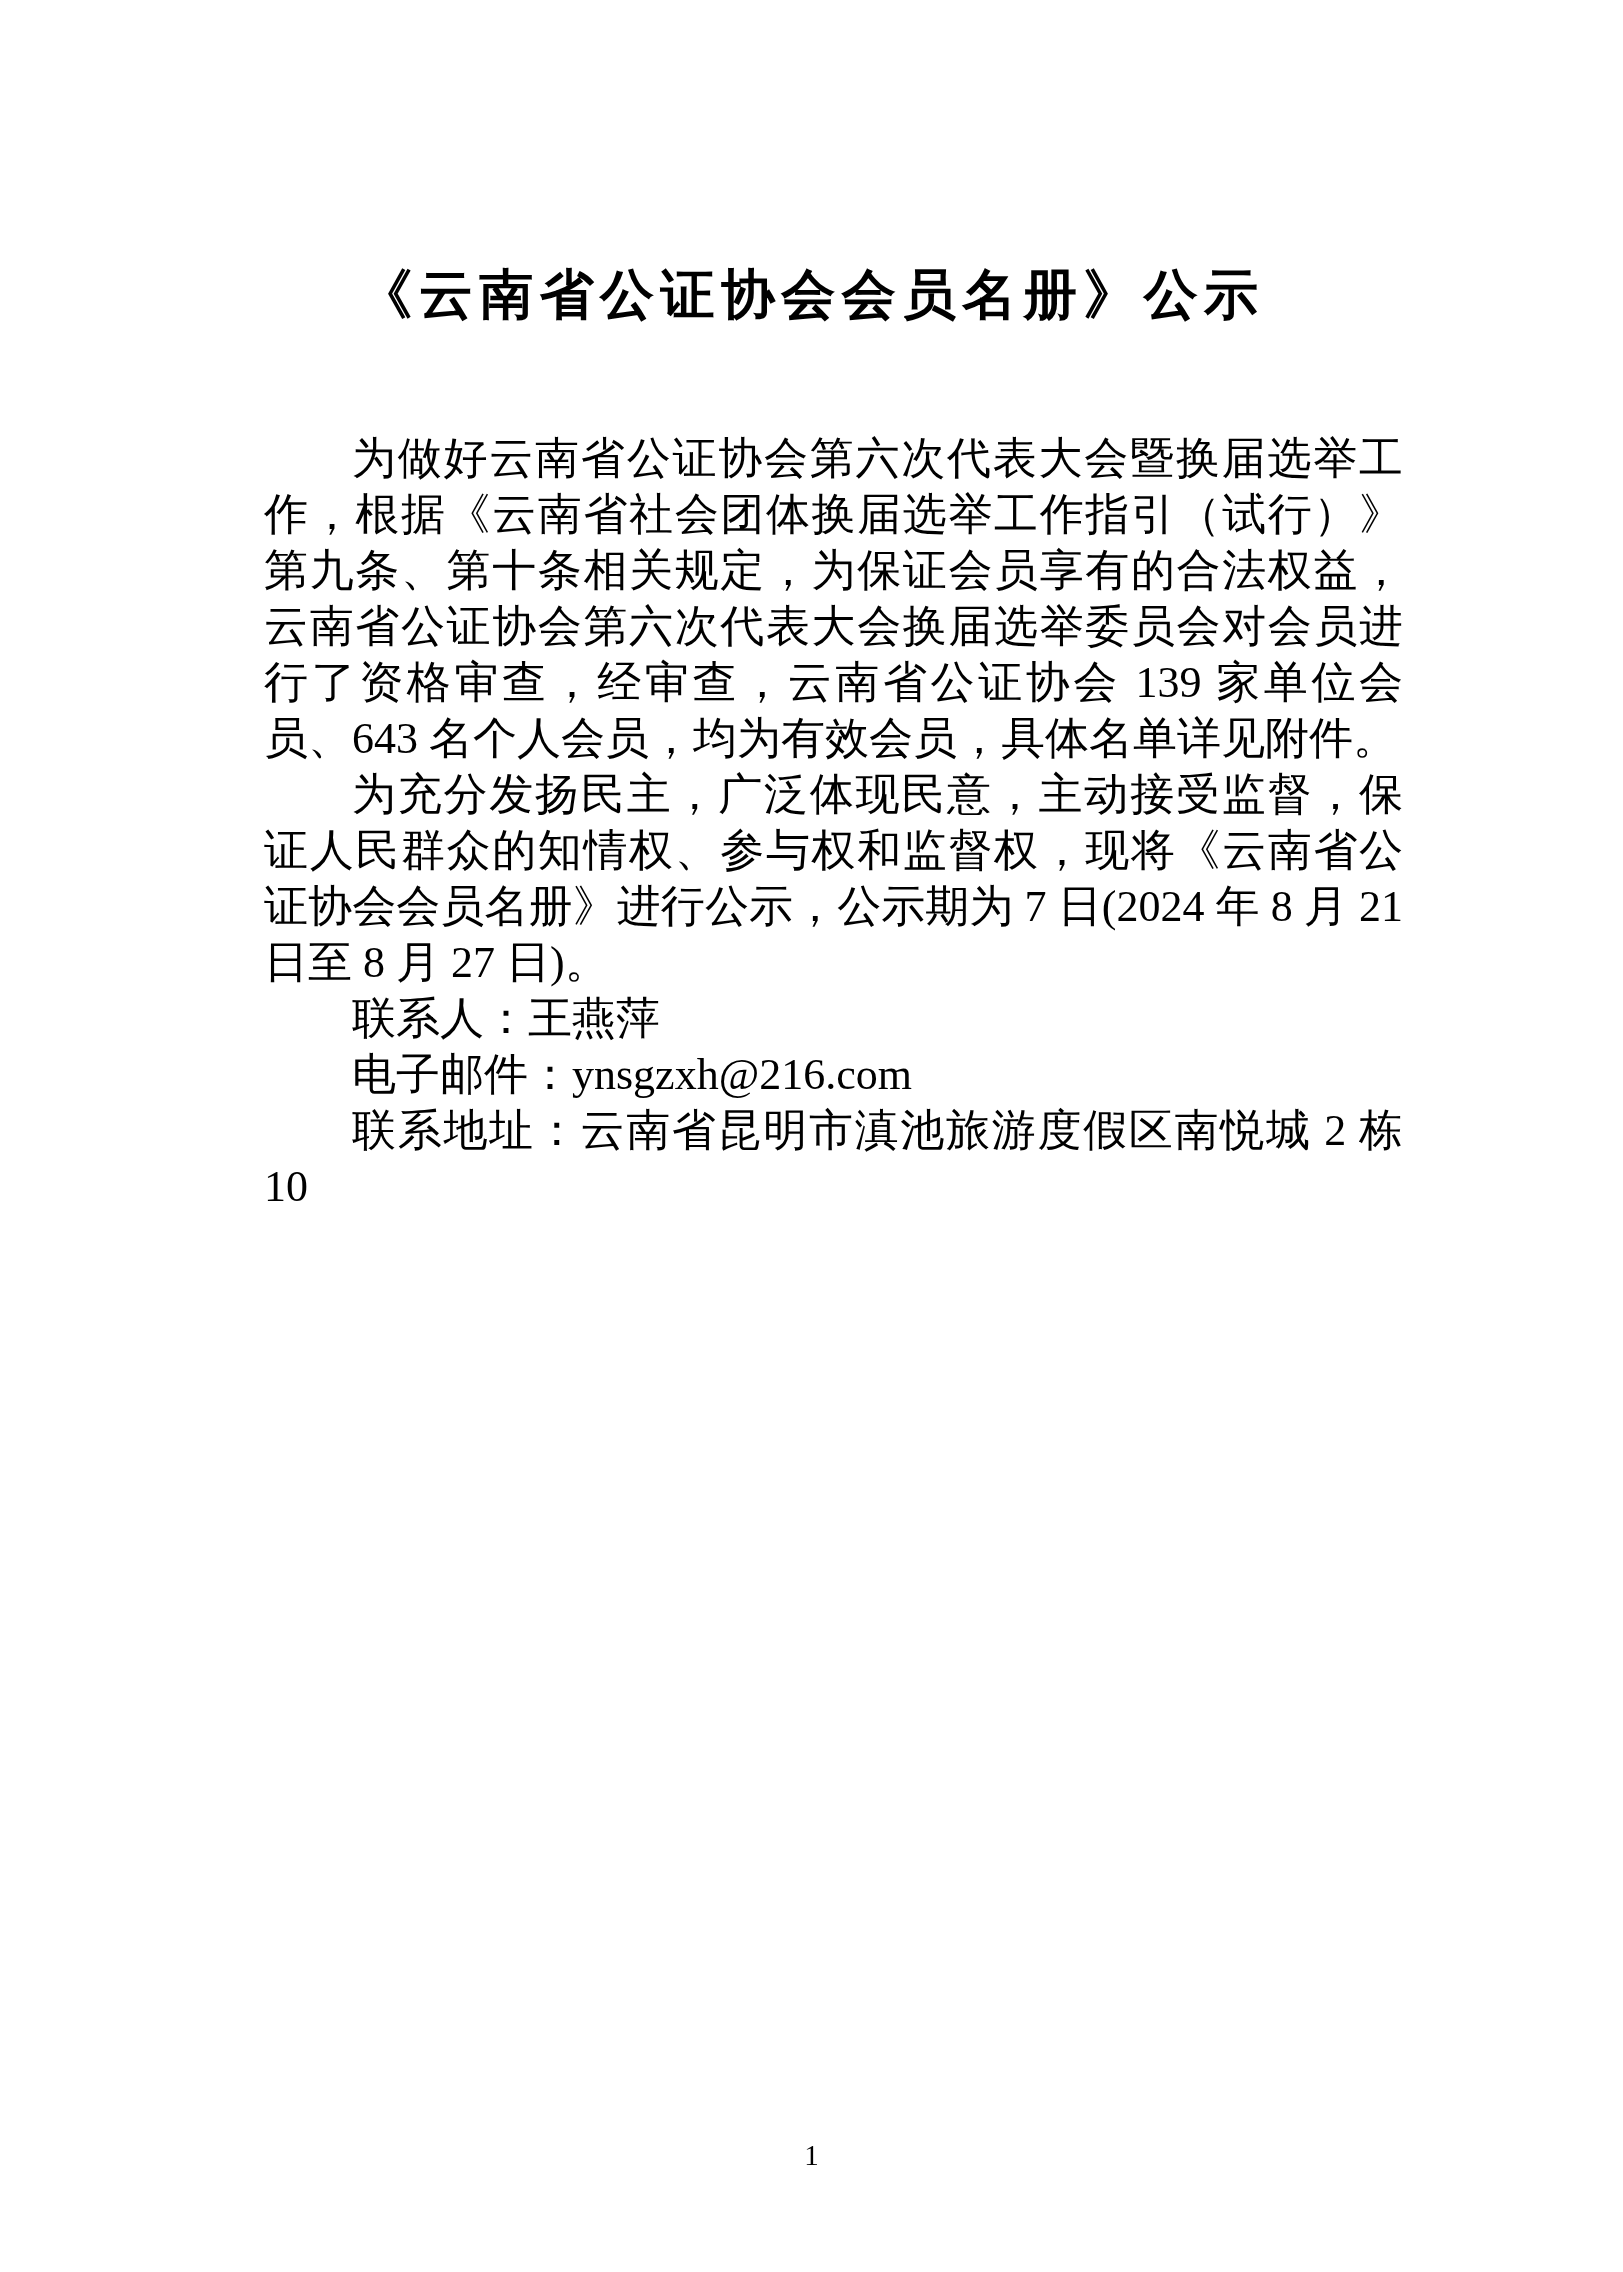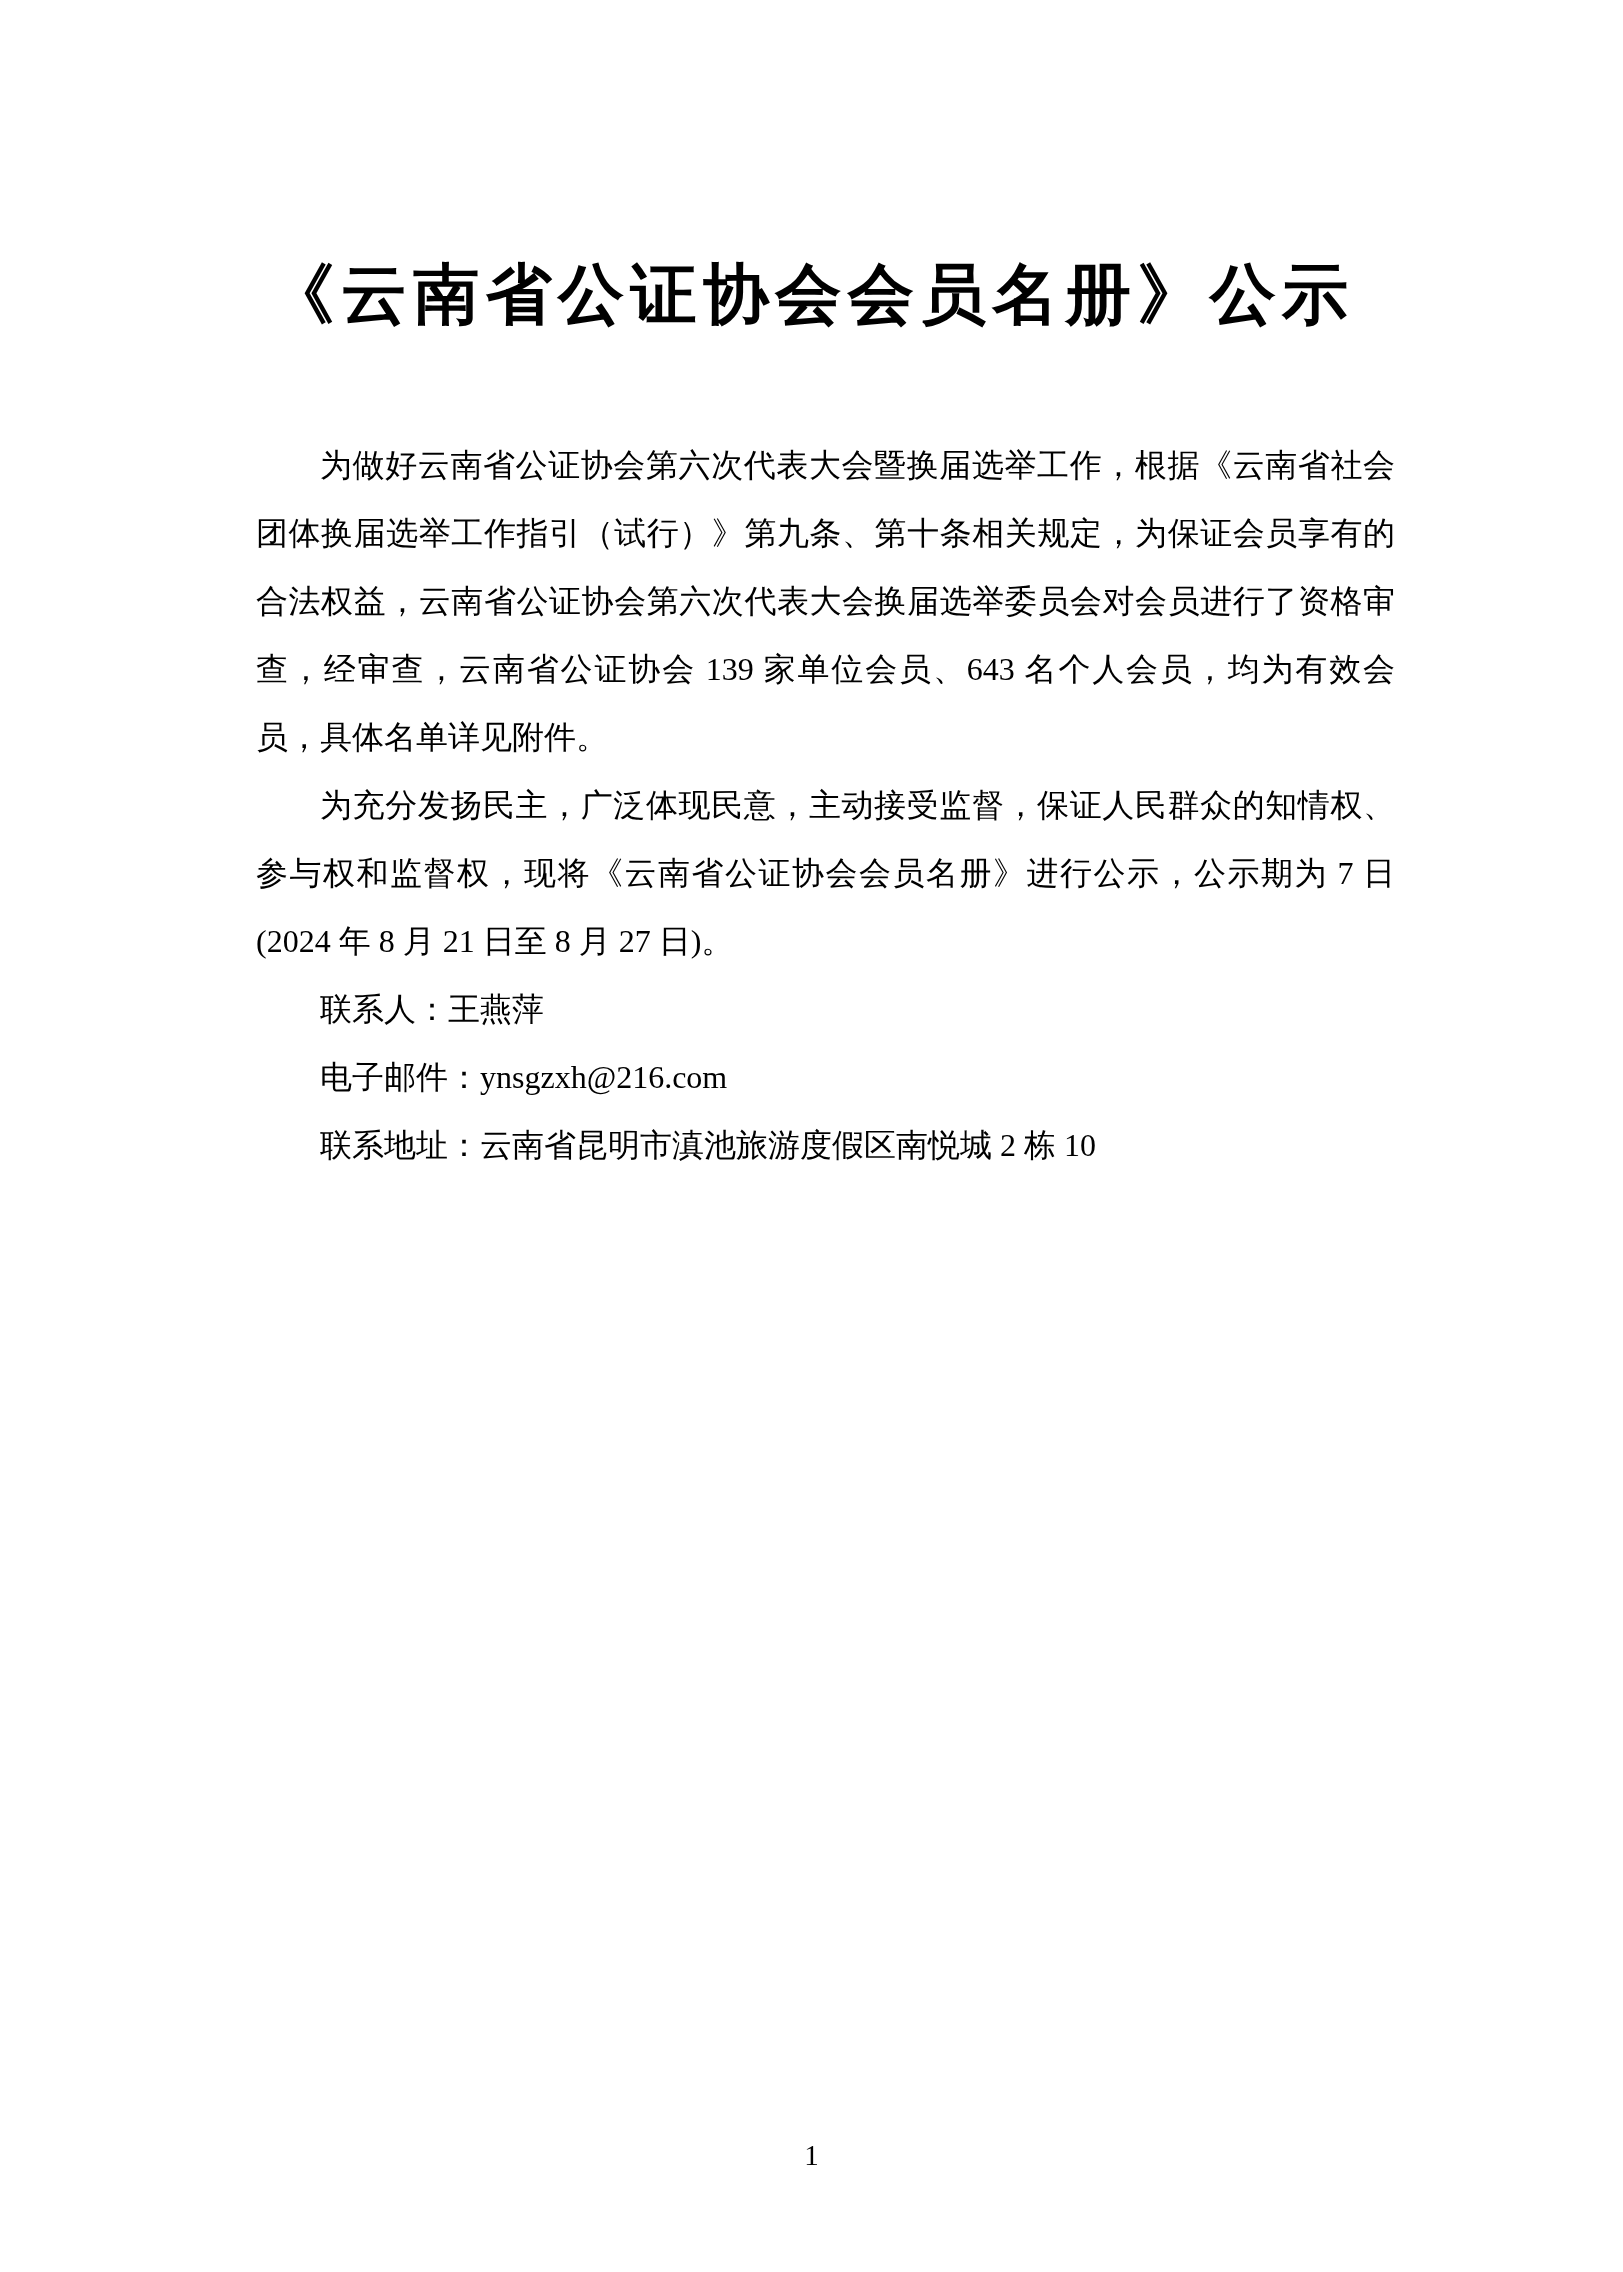--- a/index.html
+++ b/index.html
@@ -16,35 +16,35 @@
     font-family: "Liberation Serif", "DejaVu Serif", serif;
     overflow: hidden;
   }
   .doc-title {
     position: absolute;
     top: 263px;
     left: 0;
     width: 100%;
     margin: 0;
     text-align: center;
-    font-size: 66px;
+    font-size: 54px;
     line-height: 64px;
     font-weight: bold;
     letter-spacing: 6.4px;
     white-space: nowrap;
   }
   .doc-body {
     position: absolute;
     top: 431px;
-    left: 256px;
+    left: 264px;
     width: 1139px;
     height: 1684px;
     overflow: hidden;
-    font-size: 32px;
-    line-height: 68px;
+    font-size: 44px;
+    line-height: 56px;
     text-align: justify;
     text-justify: inter-character;
   }
   .doc-body p {
     margin: 0;
     padding: 0;
     text-indent: 2em;
     text-align-last: left;
   }
   .page-footer {

